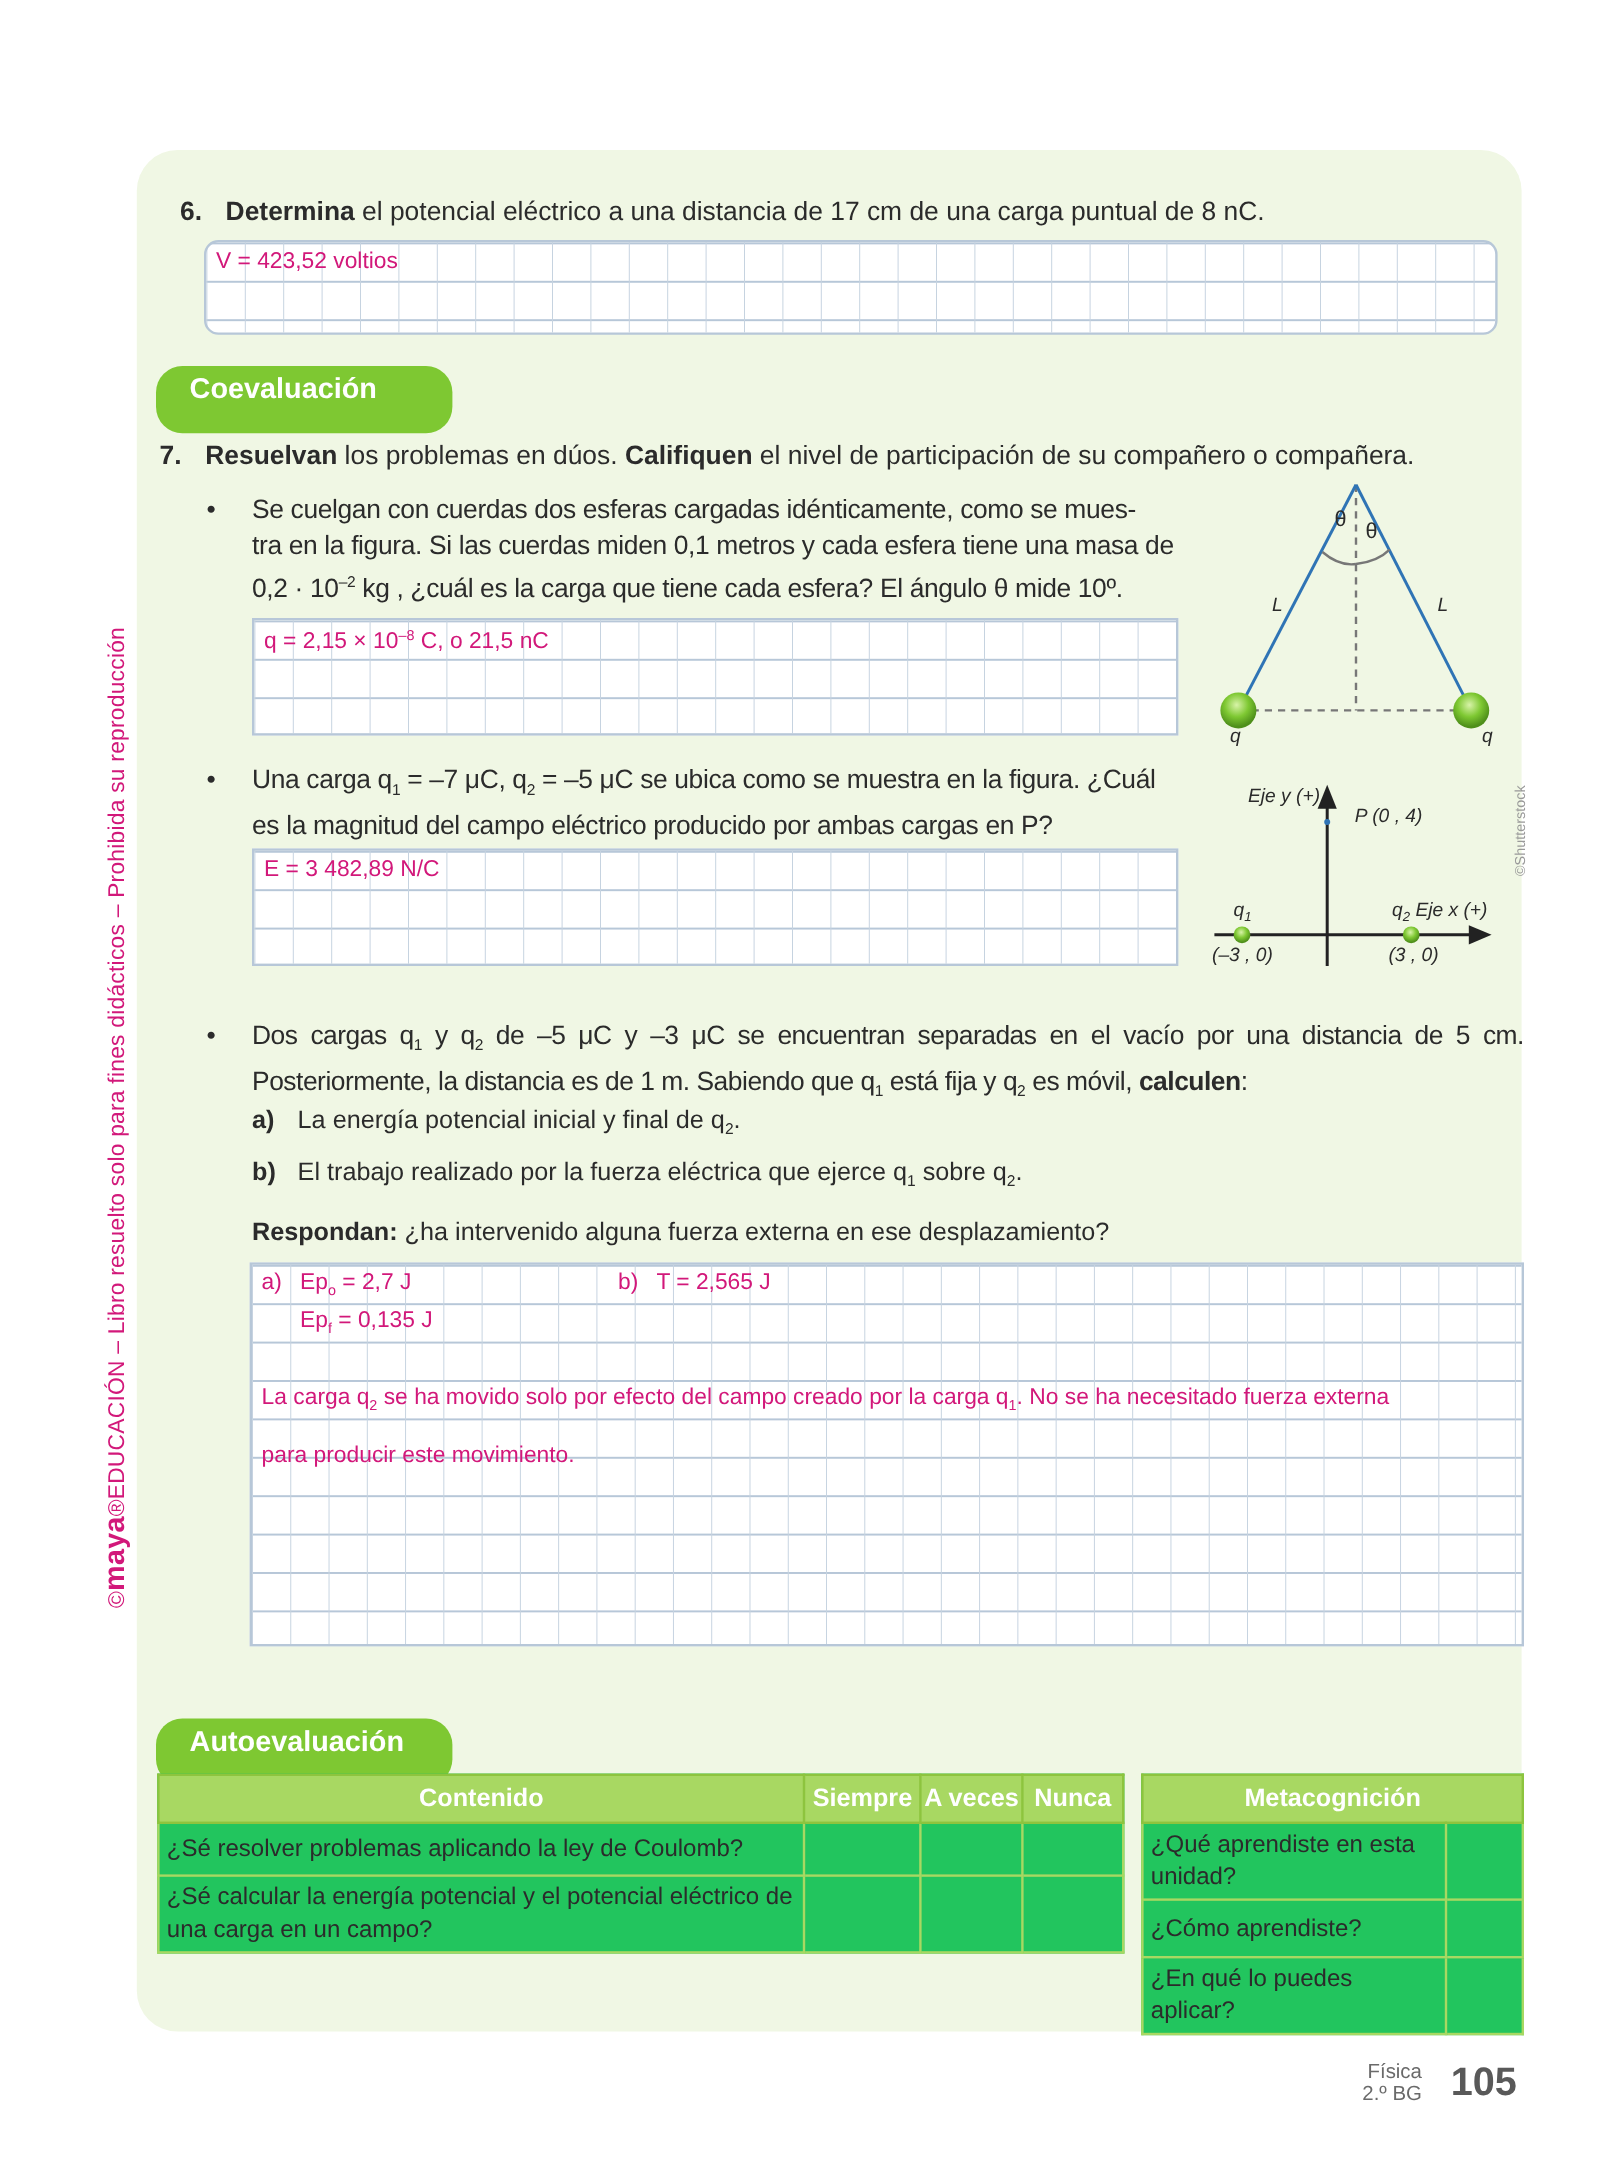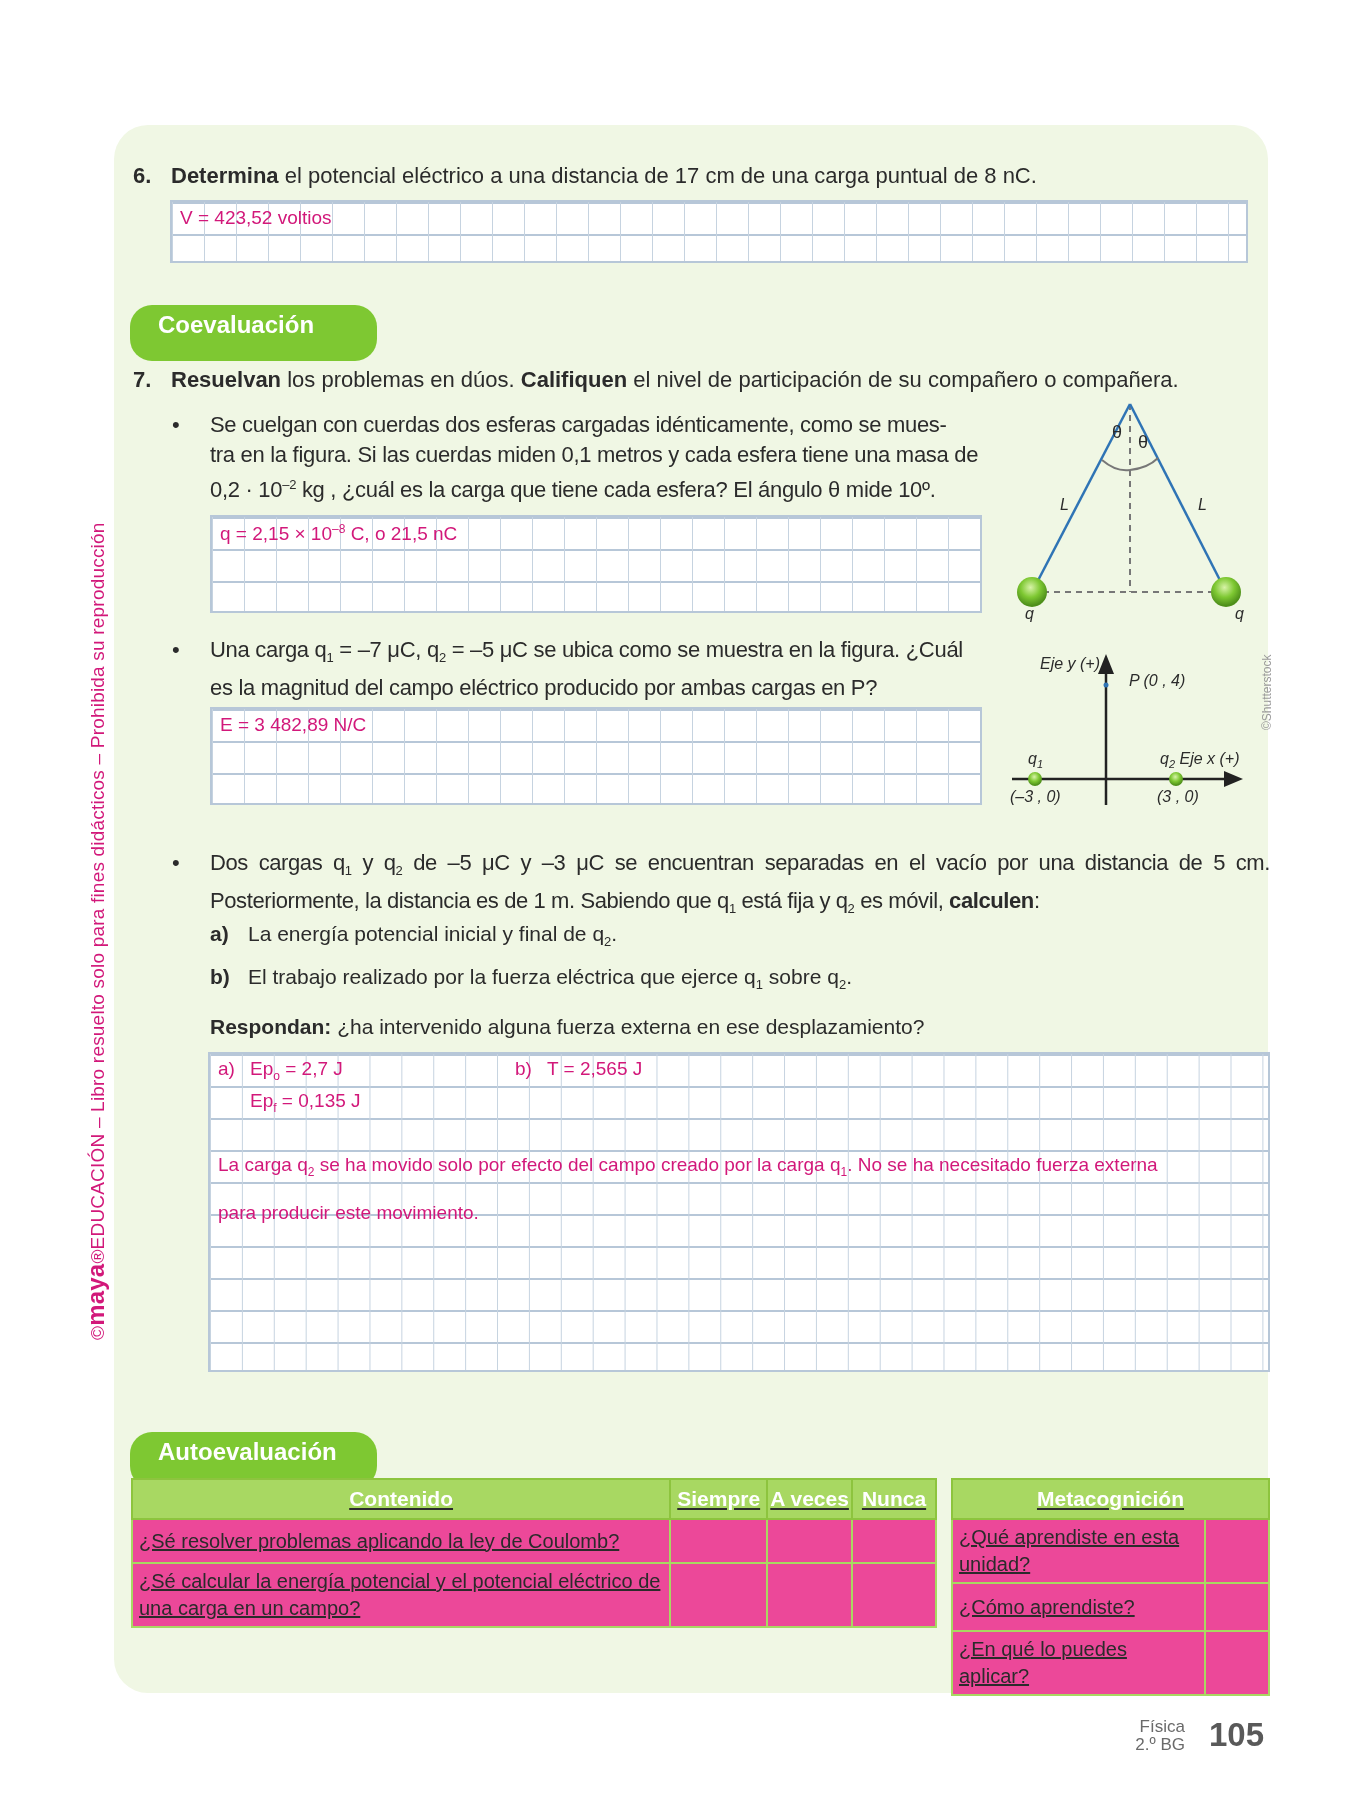--- a/index.html
+++ b/index.html
@@ -26,44 +26,44 @@
   .pill { position: absolute; background: #7ec832; color: #ffffff; font-weight: bold; font-size: 24px; border-radius: 22px; padding: 0 0 0 28px; line-height: 40px; height: 56px; }
 
   .bullet { position: absolute; font-size: 22px; line-height: 30px; color: #2b2b2b; }
   .bullet .dot { position: absolute; left: -38px; top: 0; }
   .bullet sub { font-size: 13px; }
   .bullet sup { font-size: 13px; }
   .subitem { position: absolute; font-size: 21px; color: #2b2b2b; white-space: nowrap; }
   .subitem b { display: inline-block; width: 38px; }
   .subitem sub { font-size: 13px; }
 
-  table.auto { position: absolute; border-collapse: collapse; background: #ec4899; font-size: 20px; text-decoration: underline; }
+  table.auto { position: absolute; border-collapse: collapse; background: #22c55e; font-size: 20px; }
   table.auto th { background: #a8d862; color: #ffffff; font-weight: bold; font-size: 21px; height: 40px; border: 2px solid #8dc43e; }
   table.auto td { border: 2px solid #a8d862; padding: 4px 6px; color: #2b2b2b; line-height: 27px; vertical-align: middle; }
 
   .footer { position: absolute; right: 86px; top: 1718px; display: flex; align-items: flex-start; gap: 24px; }
   .footer .subject { text-align: right; font-size: 17px; line-height: 18px; color: #6a6a6a; }
   .footer .page { font-size: 33px; font-weight: bold; color: #595959; line-height: 34px; }
 
   .fig-label { position: absolute; font-style: italic; font-size: 16px; color: #2b2b2b; white-space: nowrap; }
   .credit { position: absolute; font-size: 12px; color: #9a9a9a; transform: rotate(-90deg); transform-origin: 0 0; white-space: nowrap; }
 </style>
 </head>
 <body>
 
 <div class="panel"></div>
 
 <div class="watermark">
   <span>©</span><span class="brand">maya</span><span>®EDUCACIÓN – Libro resuelto solo para fines didácticos – Prohibida su reproducción</span>
 </div>
 
-<div class="q-title" style="left:133px; top:163px;">
+<div class="q-title" style="left:150px; top:163px;">
   <span class="num">6.</span><b>Determina</b><span> el potencial eléctrico a una distancia de 17 cm de una carga puntual de 8 nC.</span>
 </div>
-<div class="grid" style="left:170px; top:200px; width:1078px; height:63px; background-size:32px 100%, 100% 32px;">
+<div class="grid" style="left:170px; top:200px; width:1078px; height:79px; background-size:32px 100%, 100% 32px;border-radius:12px;">
   <span class="ans" style="left:8px; top:5px;">V = 423,52 voltios</span>
 </div>
 
 <div class="pill" style="left:130px; top:305px; width:247px;">Coevaluación</div>
 
 <div class="q-title" style="left:133px; top:367px;">
   <span class="num">7.</span><b>Resuelvan</b><span> los problemas en dúos. </span><b>Califiquen</b><span> el nivel de participación de su compañero o compañera.</span>
 </div>
 
 <div class="bullet" style="left:210px; top:410px; width:770px; letter-spacing:-0.3px;">

